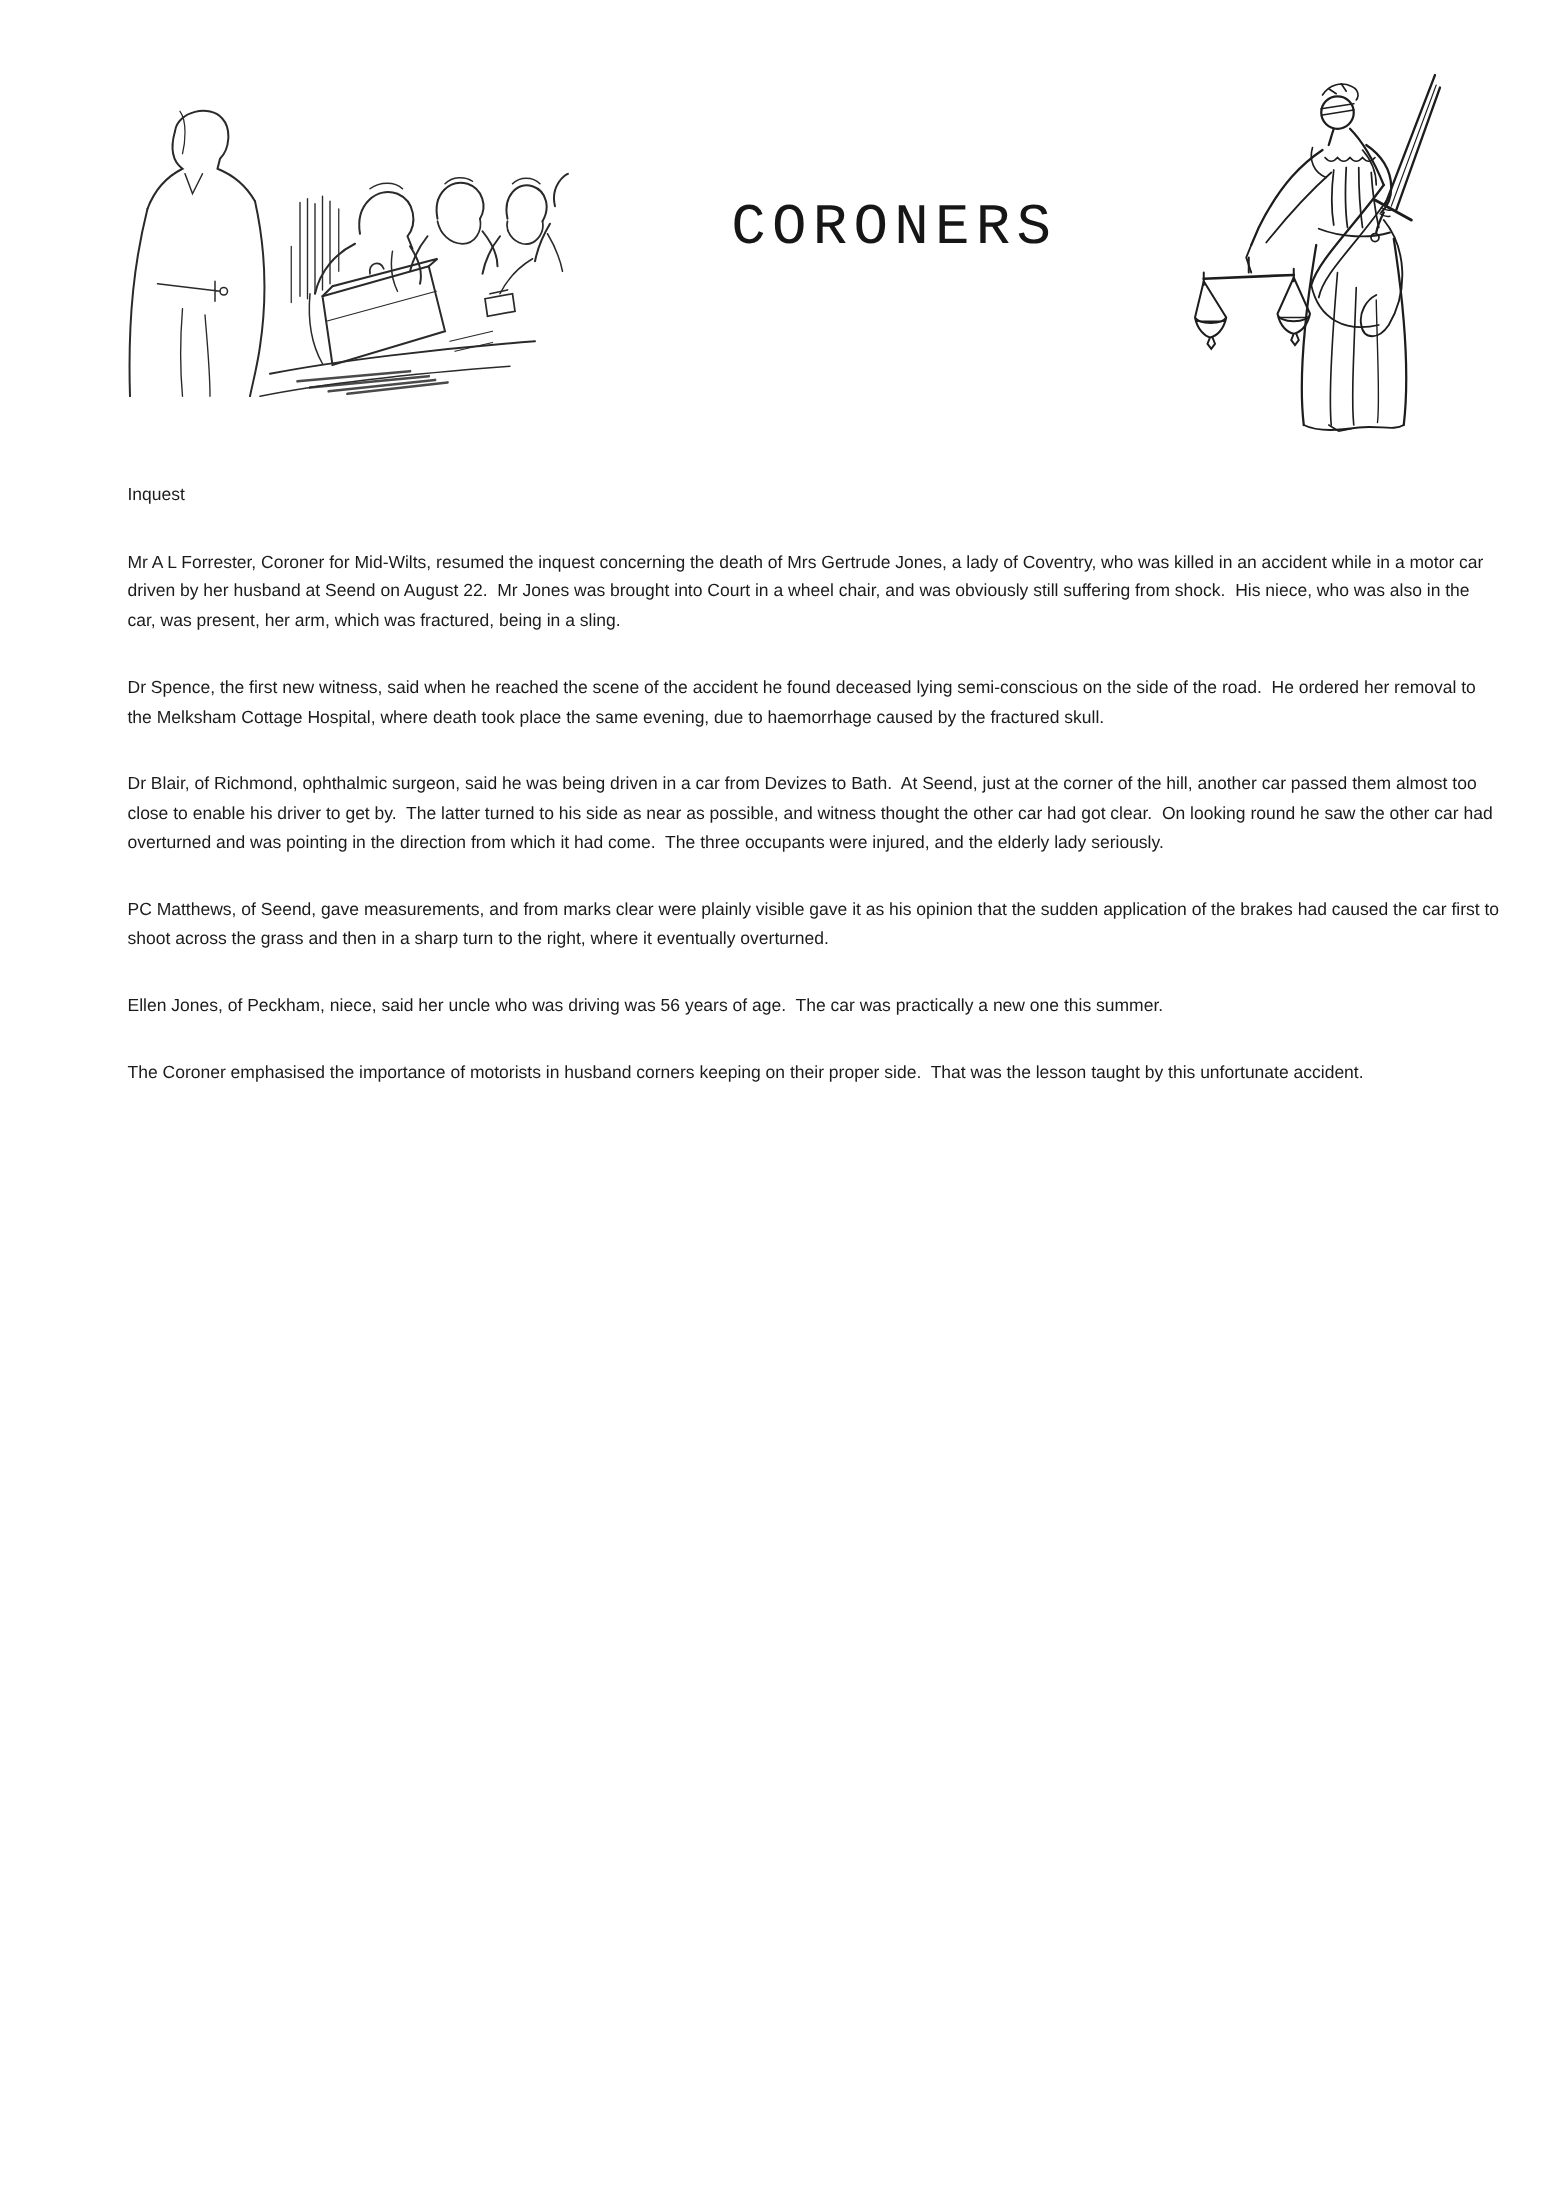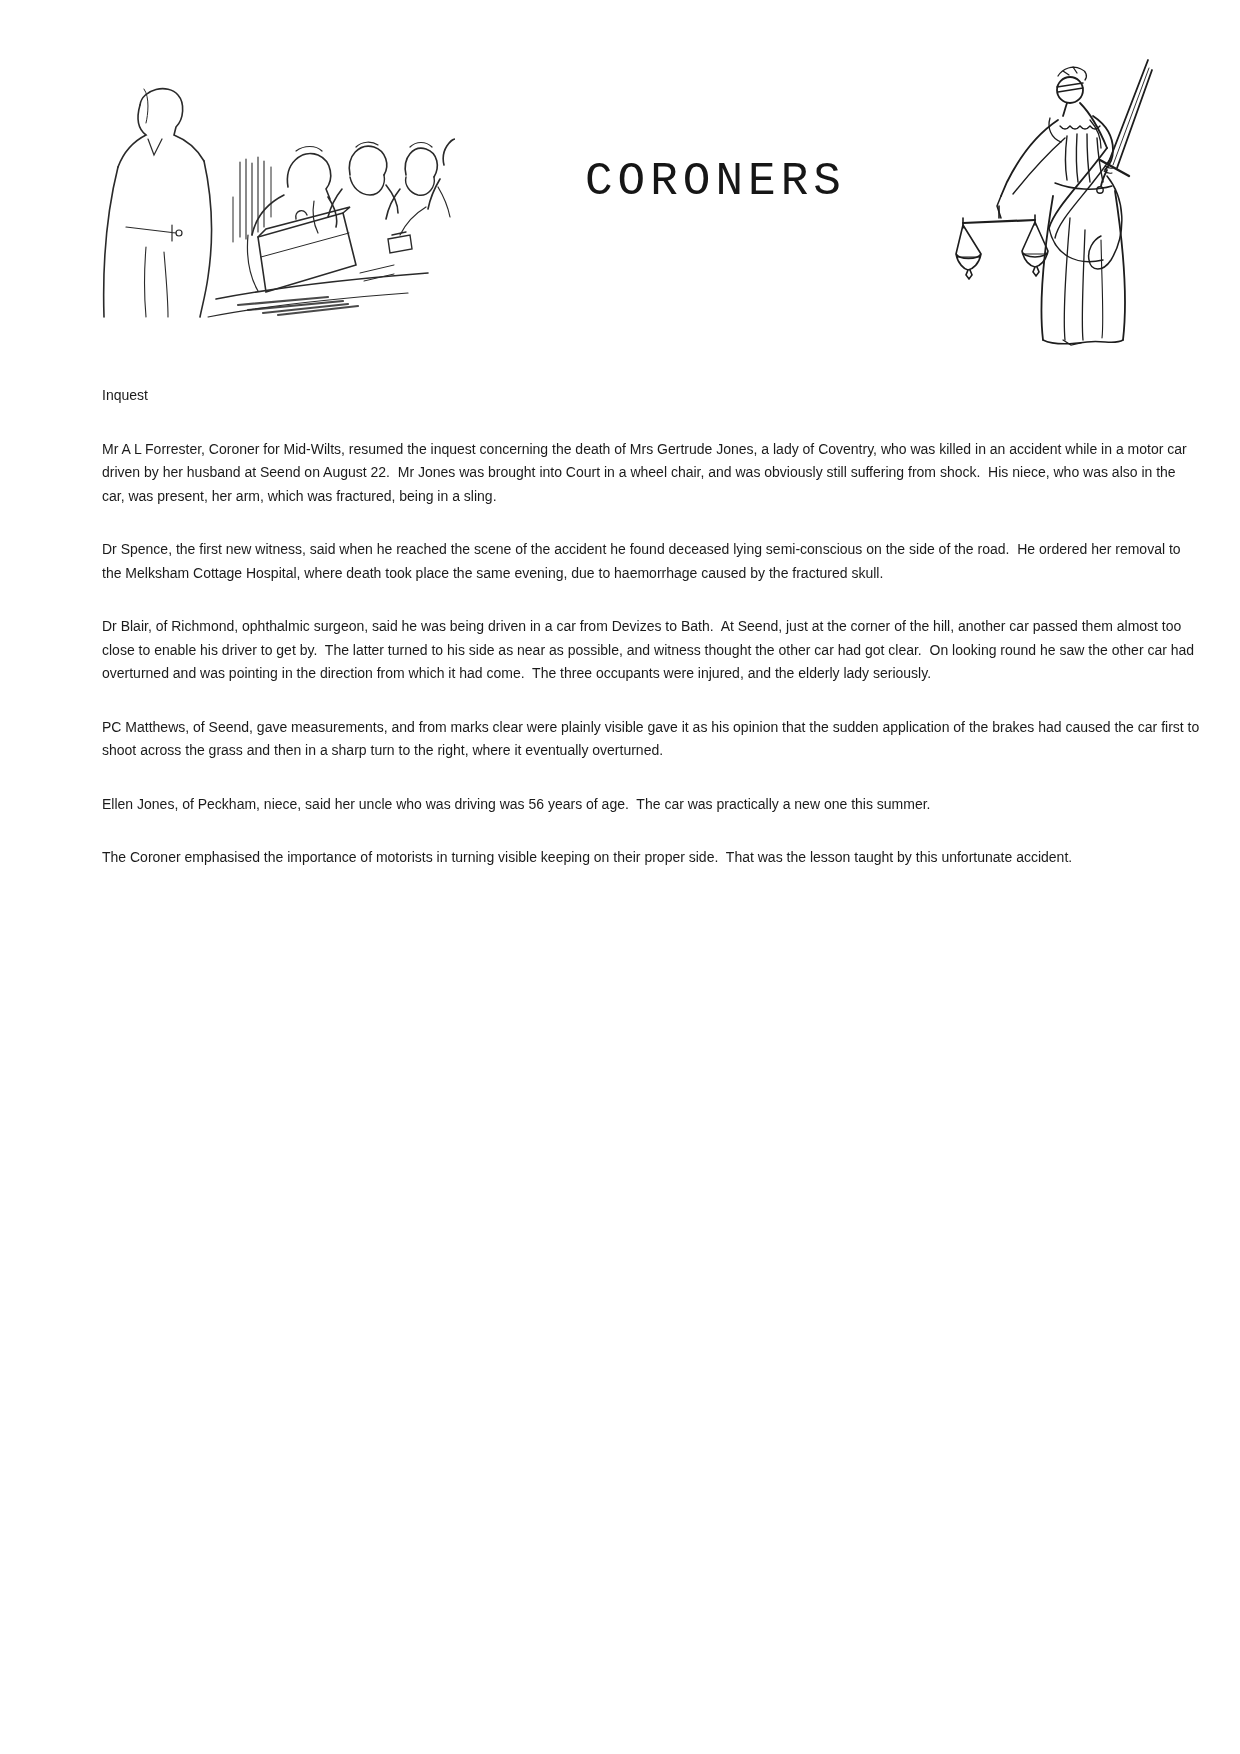--- a/index.html
+++ b/index.html
@@ -160,18 +160,18 @@
     </svg>
   </div>
 
   <div class="article">
     <div class="heading">Inquest</div>
     <p>Mr A L Forrester, Coroner for Mid-Wilts, resumed the inquest concerning the death of Mrs Gertrude Jones, a lady of Coventry, who was killed in an accident while in a motor car driven by her husband at Seend on August 22.  Mr Jones was brought into Court in a wheel chair, and was obviously still suffering from shock.  His niece, who was also in the car, was present, her arm, which was fractured, being in a sling.</p>
     <p>Dr Spence, the first new witness, said when he reached the scene of the accident he found deceased lying semi-conscious on the side of the road.  He ordered her removal to the Melksham Cottage Hospital, where death took place the same evening, due to haemorrhage caused by the fractured skull.</p>
     <p>Dr Blair, of Richmond, ophthalmic surgeon, said he was being driven in a car from Devizes to Bath.  At Seend, just at the corner of the hill, another car passed them almost too close to enable his driver to get by.  The latter turned to his side as near as possible, and witness thought the other car had got clear.  On looking round he saw the other car had overturned and was pointing in the direction from which it had come.  The three occupants were injured, and the elderly lady seriously.</p>
     <p>PC Matthews, of Seend, gave measurements, and from marks clear were plainly visible gave it as his opinion that the sudden application of the brakes had caused the car first to shoot across the grass and then in a sharp turn to the right, where it eventually overturned.</p>
     <p>Ellen Jones, of Peckham, niece, said her uncle who was driving was 56 years of age.  The car was practically a new one this summer.</p>
-    <p>The Coroner emphasised the importance of motorists in turning visible keeping on their proper side.  That was the lesson taught by this unfortunate accident.</p>
+    <p>The Coroner emphasised the importance of motorists in husband corners keeping on their proper side.  That was the lesson taught by this unfortunate accident.</p>
   </div>
 
   <div class="footer">©Wiltshire OPC Project/2013</div>
 
 </div>
 
 </body></html>

